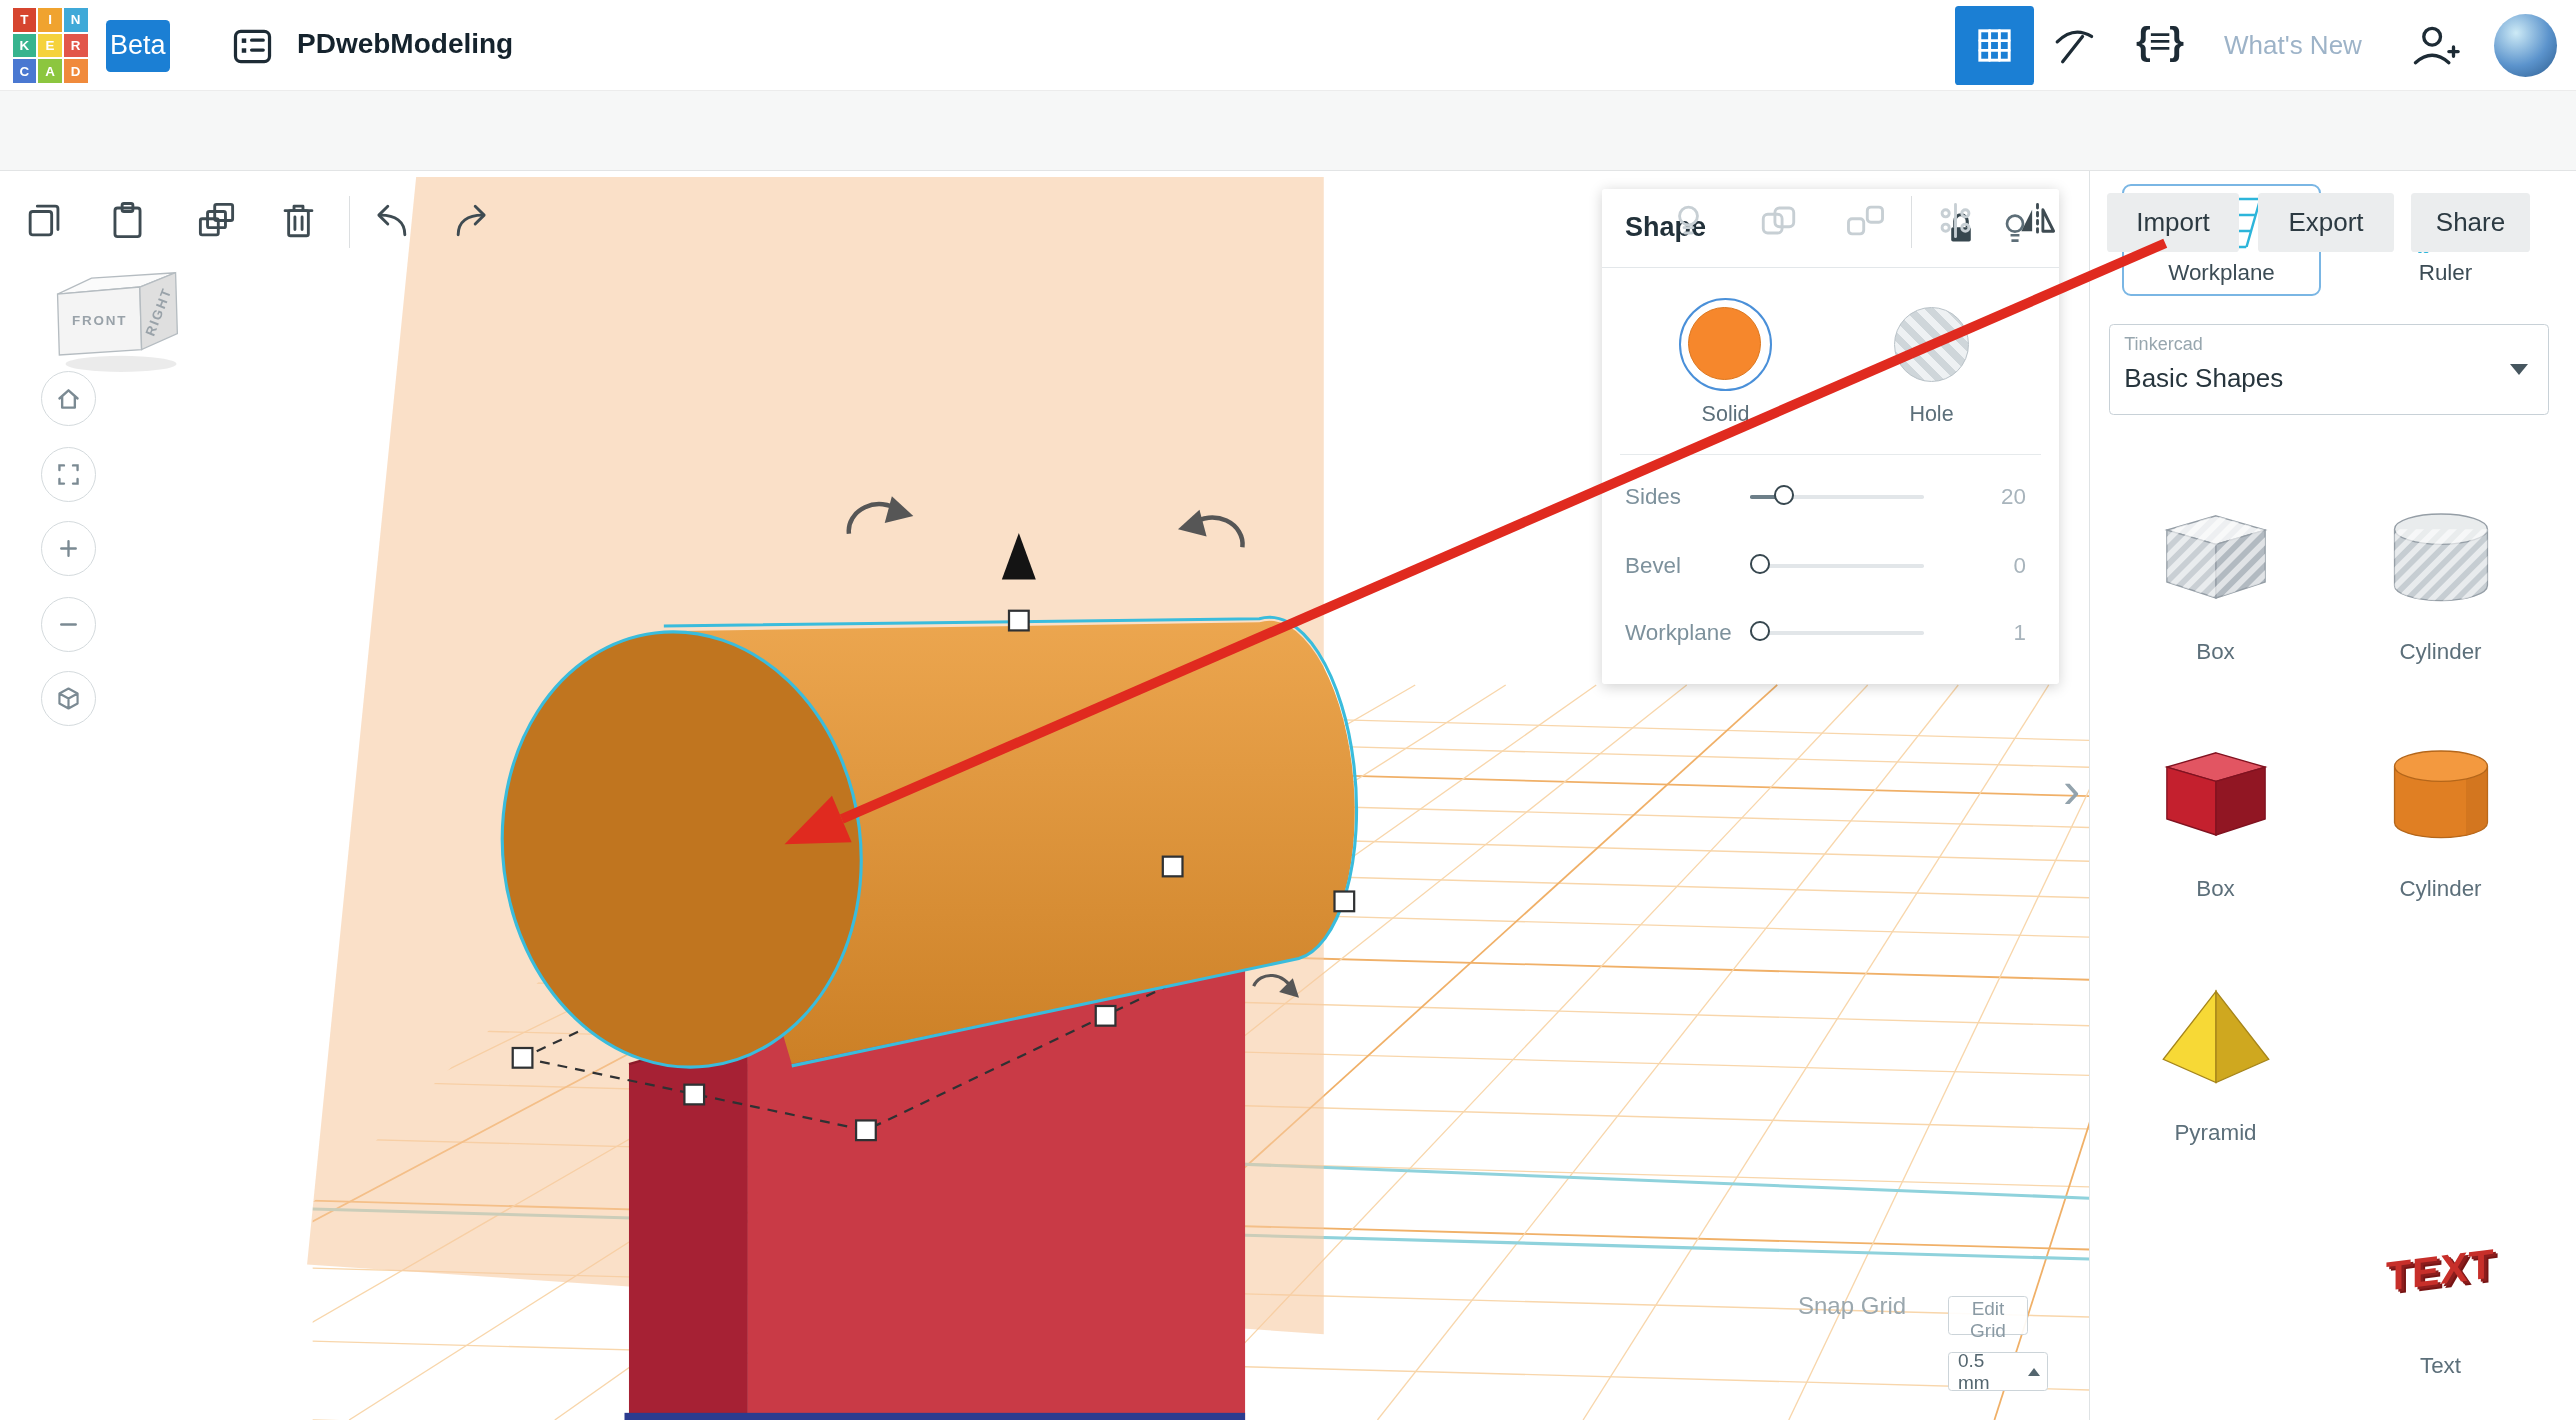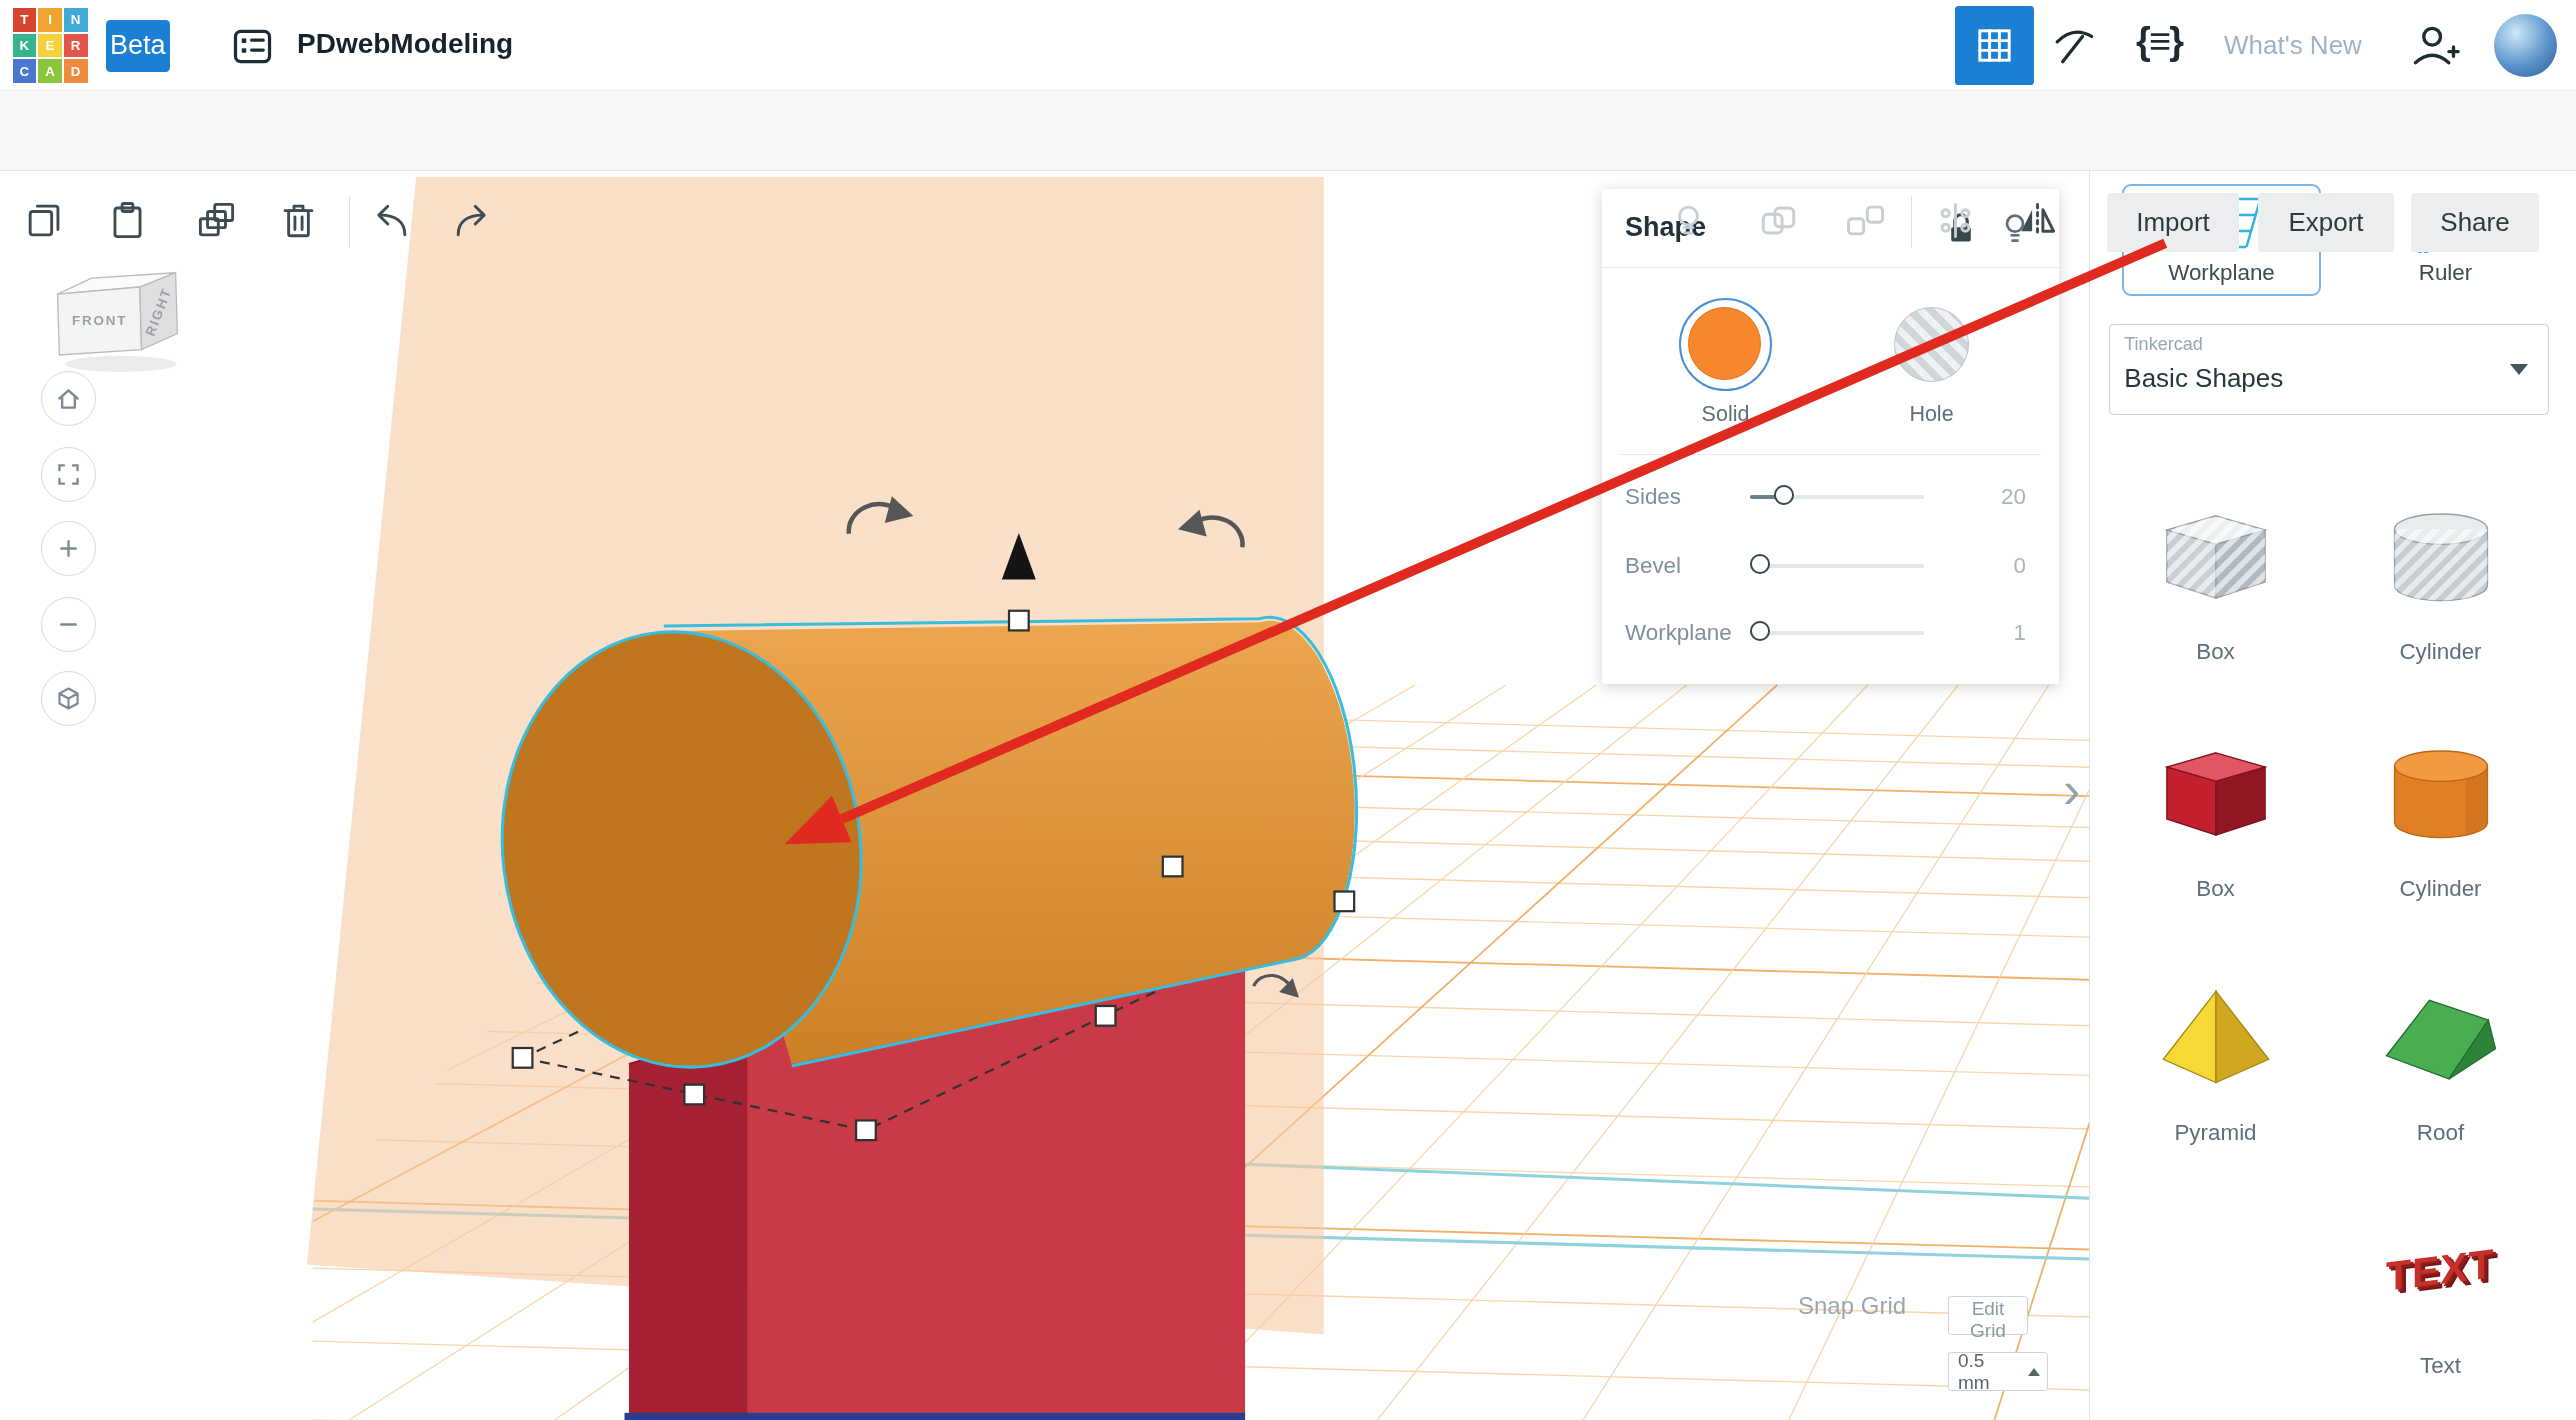--- a/index.html
+++ b/index.html
@@ -315,21 +315,21 @@
     </div>
     <div class="tool-ico" style="left:2016px">
       <svg width="43" height="43" viewBox="0 0 48 48">
           <path d="M18 12 L6 36 H18 Z" fill="#3e4b52"></path>
           <path class="ic" d="M30 12 L42 36 H30 Z"></path>
           <path class="ic" stroke-dasharray="4 5" d="M24 6 V42"></path>
         </svg>
     </div>
     <button class="tbtn" style="left:2107px;width:132px">Import</button>
     <button class="tbtn" style="left:2258px;width:136px">Export</button>
-    <button class="tbtn" style="left:2411px;width:128px">Share</button>
+    <button class="tbtn" style="left:2411px;width:119px">Share</button>
   </div>
 
   <div class="sidebar">
     <div class="side-btn wp">
       <svg width="107" height="59" viewBox="0 0 120 70">
         <g transform="translate(22,6) skewX(-16)" stroke="#2db5da" stroke-width="3" fill="none">
           <path d="M0 0 H84 M0 19 H84 M0 38 H84 M0 57 H84"></path>
           <path d="M0 0 V57 M28 0 V57 M56 0 V57 M84 0 V57"></path>
         </g>
         </svg>
@@ -383,27 +383,20 @@
         <ellipse cx="75" cy="45" rx="52" ry="17" fill="#f3993f" stroke="#b4661a" stroke-width="1.5"></ellipse>
         </svg>
       <span class="lbl">Cylinder</span>
     </div>
     <div class="shape-item" style="left:27px;top:799px">
       <svg width="134" height="134" viewBox="0 0 150 150">
         <polygon points="75,24 16,100 75,126" fill="#f7d936" stroke="#a6851a" stroke-width="1.5"></polygon>
         <polygon points="75,24 134,100 75,126" fill="#cfa81f" stroke="#a6851a" stroke-width="1.5"></polygon>
         </svg>
       <span class="lbl">Pyramid</span>
-    </div>
-    <div class="shape-item" style="left:252px;top:799px">
-      <svg width="134" height="134" viewBox="0 0 150 150">
-        <polygon points="14,96 62,34 128,56 84,122" fill="#49ad52" stroke="#266d31" stroke-width="1.5"></polygon>
-        <polygon points="84,122 128,56 136,88" fill="#2e833b" stroke="#266d31" stroke-width="1.5"></polygon>
-        </svg>
-      <span class="lbl">Roof</span>
     </div>
     <div class="shape-item" style="left:252px;top:1032px">
       <div class="texticon">TEXT</div>
       <span class="lbl">Text</span>
     </div>
   </div>
 
   <div class="panel">
     <div class="panel-h">
       <div class="panel-title">Shape</div>

